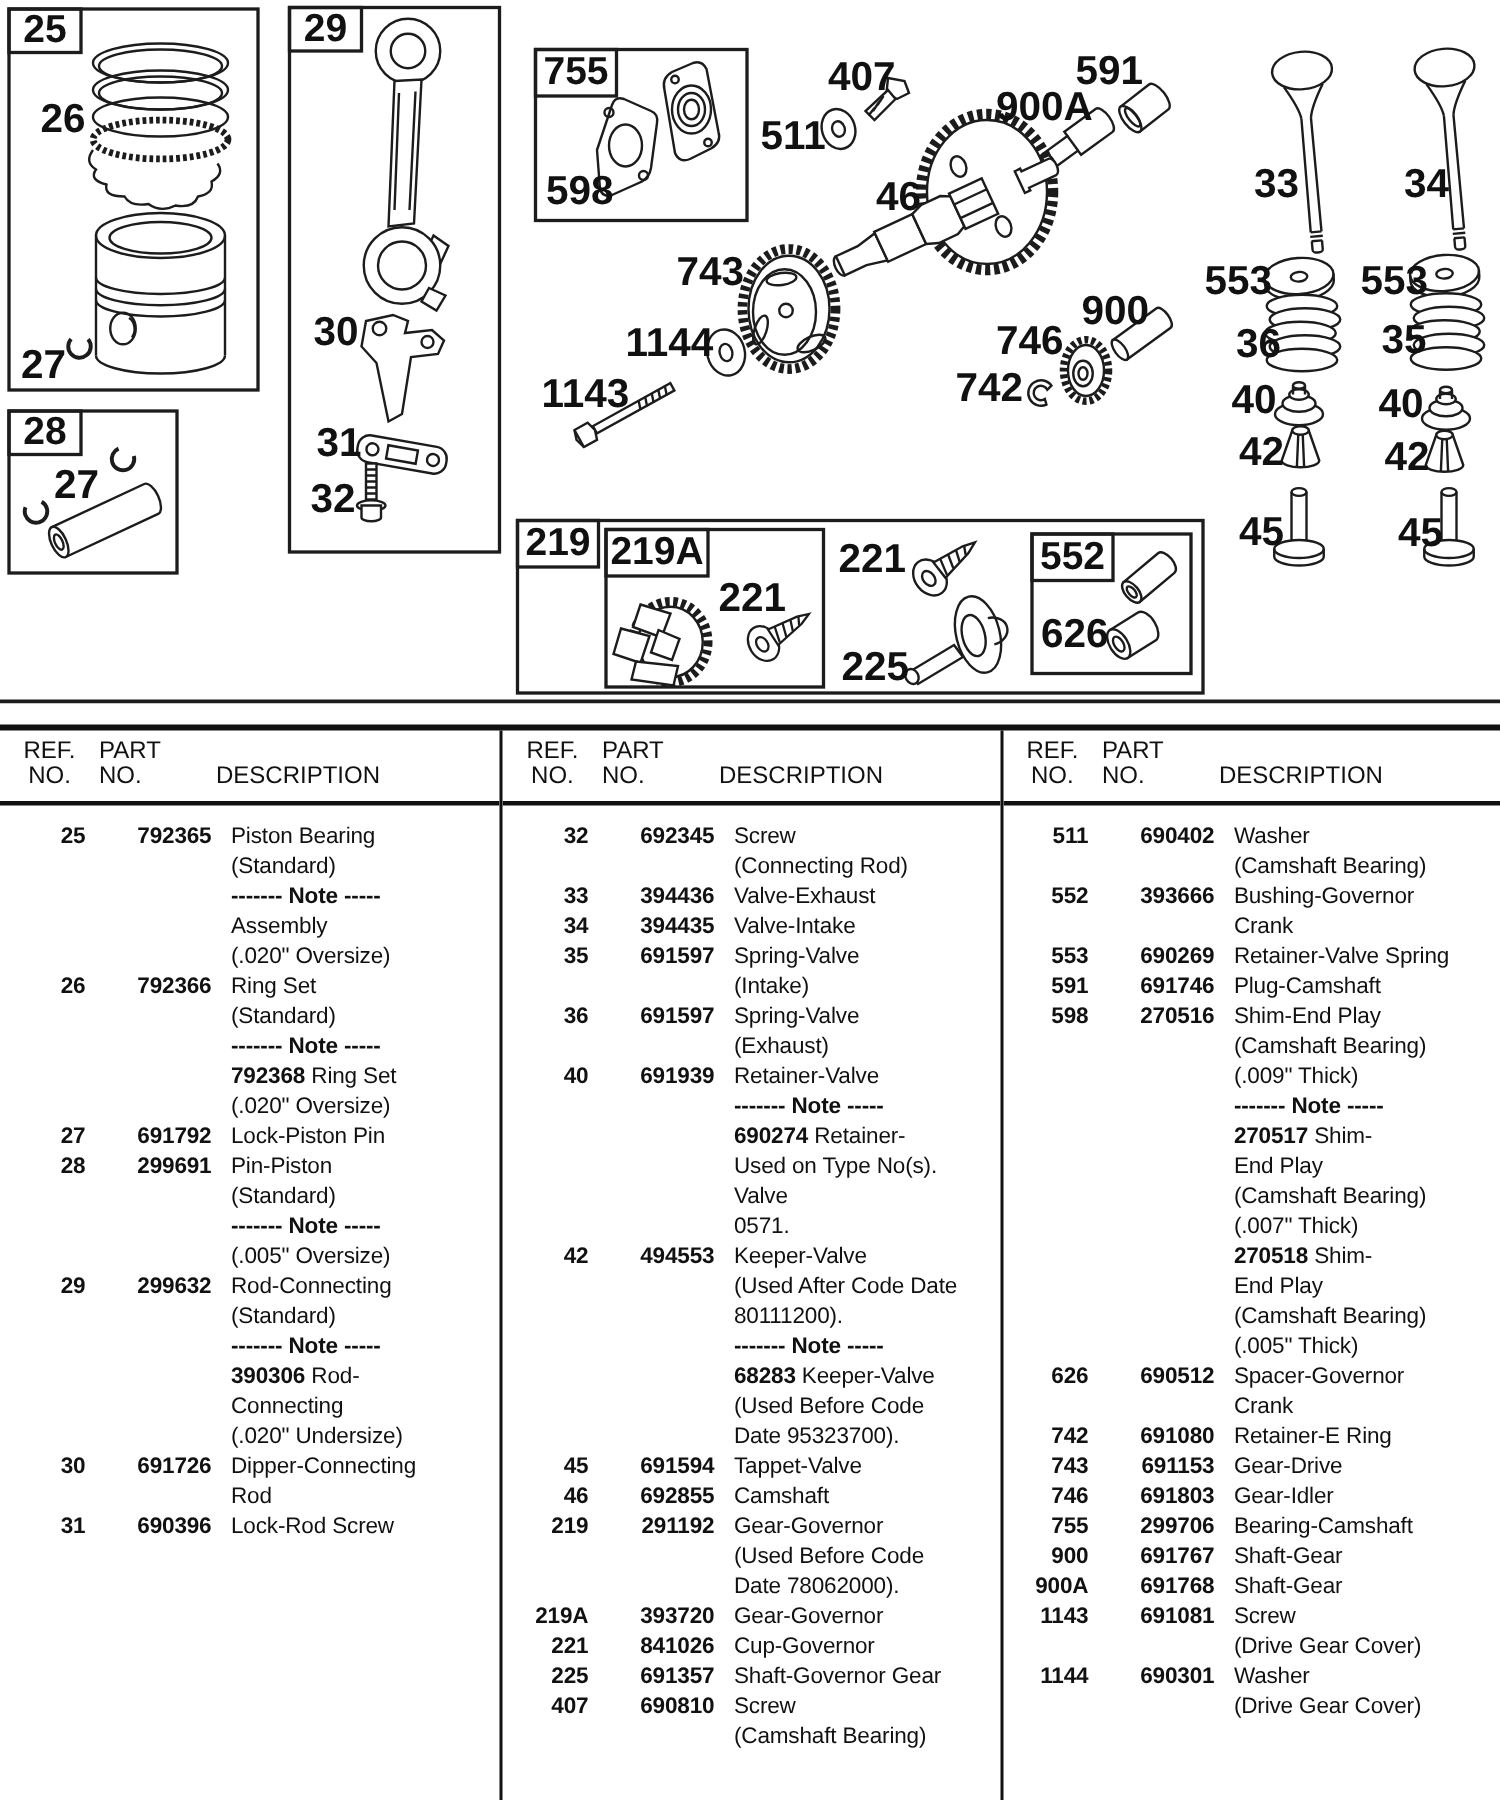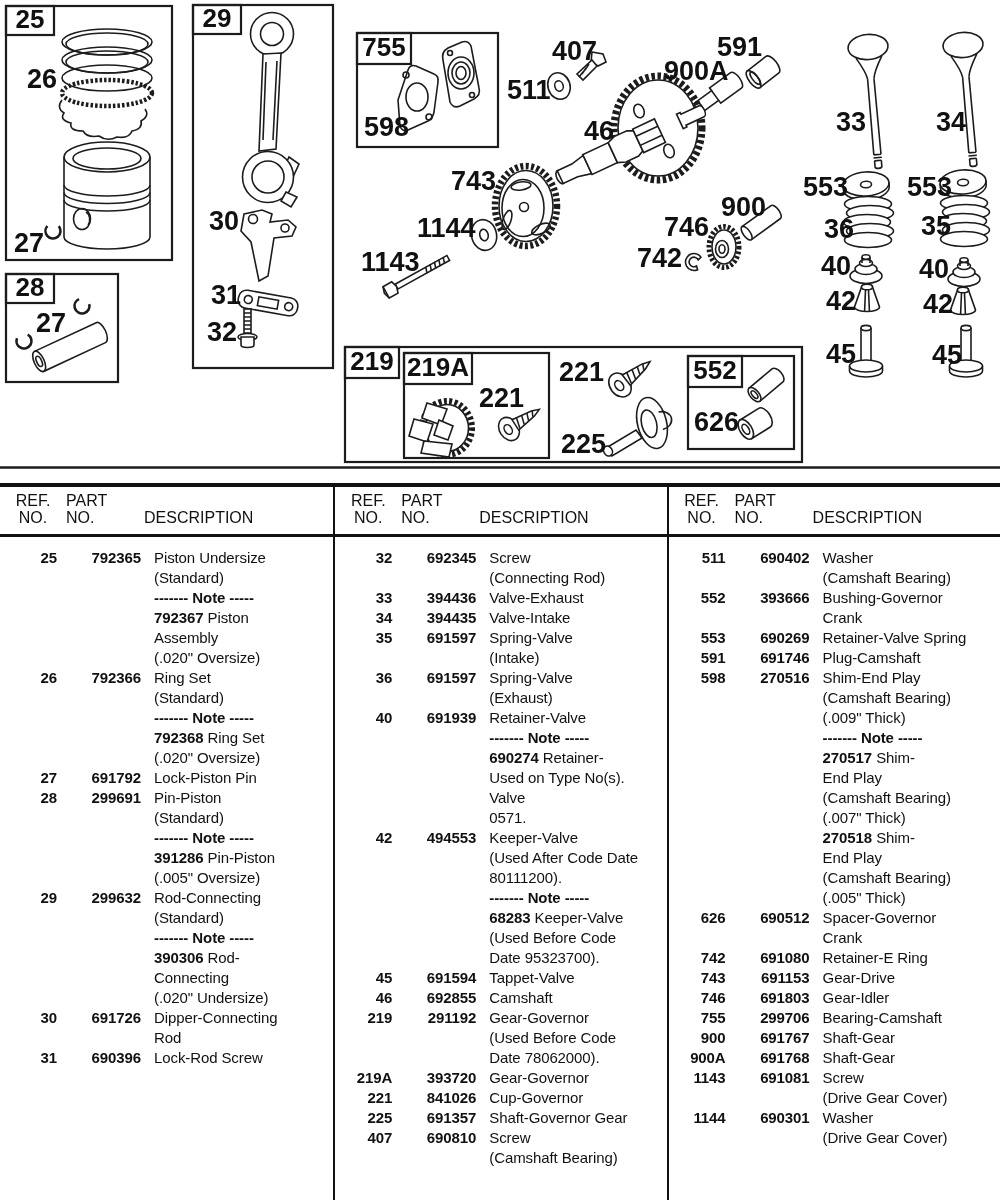--- a/index.html
+++ b/index.html
@@ -365,36 +365,31 @@
       <div class="h-ref">REF.
 NO.</div>
       <div class="h-part">PART
 NO.</div>
       <div class="h-desc">DESCRIPTION</div>
     </div>
     <div class="rows">
         <div class="row">
           <span class="ref">25</span>
           <span class="part">792365</span>
-          <span class="desc">Piston Undersize</span>
+          <span class="desc">Piston Bearing</span>
         </div>
         <div class="row">
           <span class="ref"></span>
           <span class="part"></span>
           <span class="desc">(Standard)</span>
         </div>
         <div class="row">
           <span class="ref"></span>
           <span class="part"></span>
           <span class="desc"><b>------- Note -----</b></span>
-        </div>
-        <div class="row">
-          <span class="ref"></span>
-          <span class="part"></span>
-          <span class="desc"><b>792367</b> Piston</span>
         </div>
         <div class="row">
           <span class="ref"></span>
           <span class="part"></span>
           <span class="desc">Assembly</span>
         </div>
         <div class="row">
           <span class="ref"></span>
           <span class="part"></span>
           <span class="desc">(.020" Oversize)</span>
@@ -436,25 +431,20 @@
         </div>
         <div class="row">
           <span class="ref"></span>
           <span class="part"></span>
           <span class="desc">(Standard)</span>
         </div>
         <div class="row">
           <span class="ref"></span>
           <span class="part"></span>
           <span class="desc"><b>------- Note -----</b></span>
-        </div>
-        <div class="row">
-          <span class="ref"></span>
-          <span class="part"></span>
-          <span class="desc"><b>391286</b> Pin-Piston</span>
         </div>
         <div class="row">
           <span class="ref"></span>
           <span class="part"></span>
           <span class="desc">(.005" Oversize)</span>
         </div>
         <div class="row">
           <span class="ref">29</span>
           <span class="part">299632</span>
           <span class="desc">Rod-Connecting</span>

